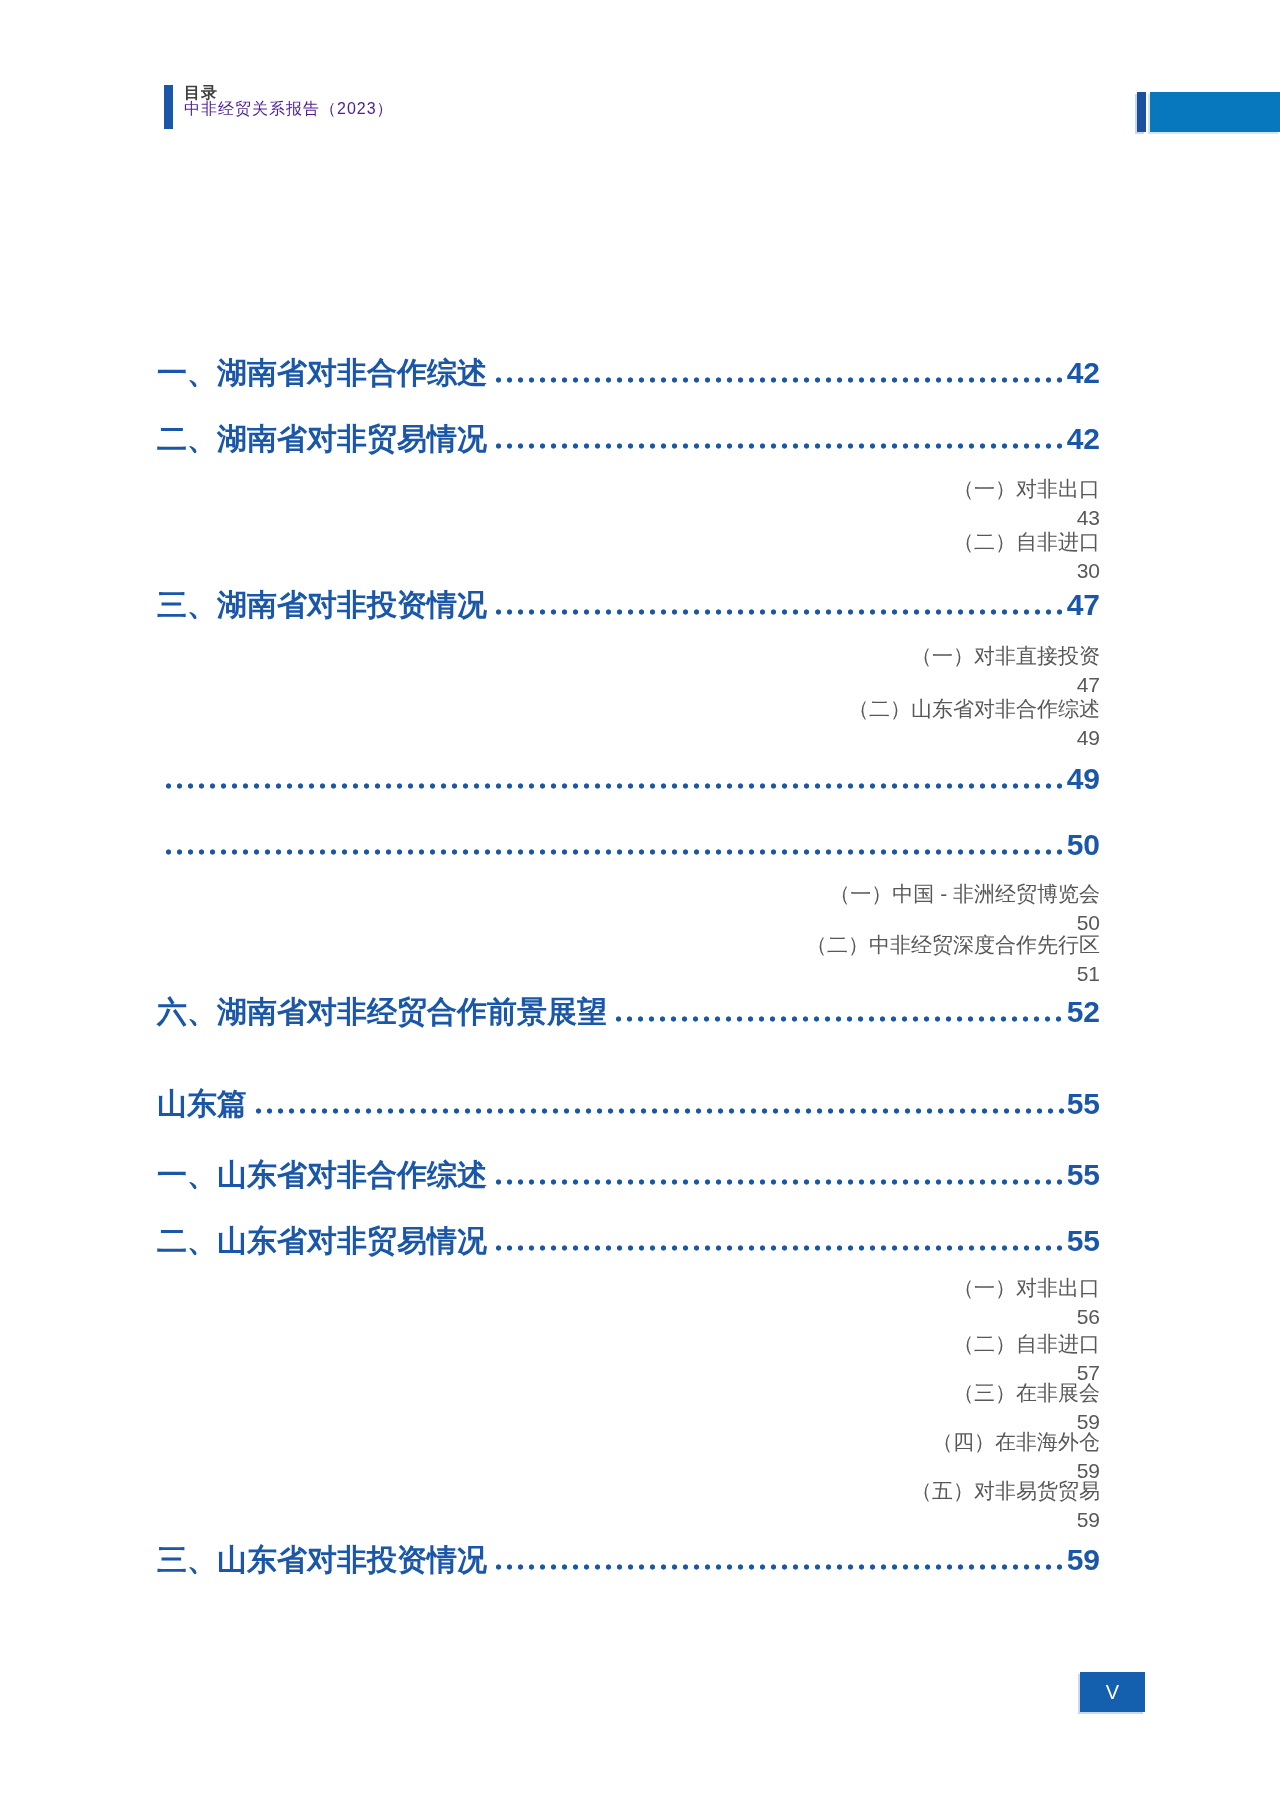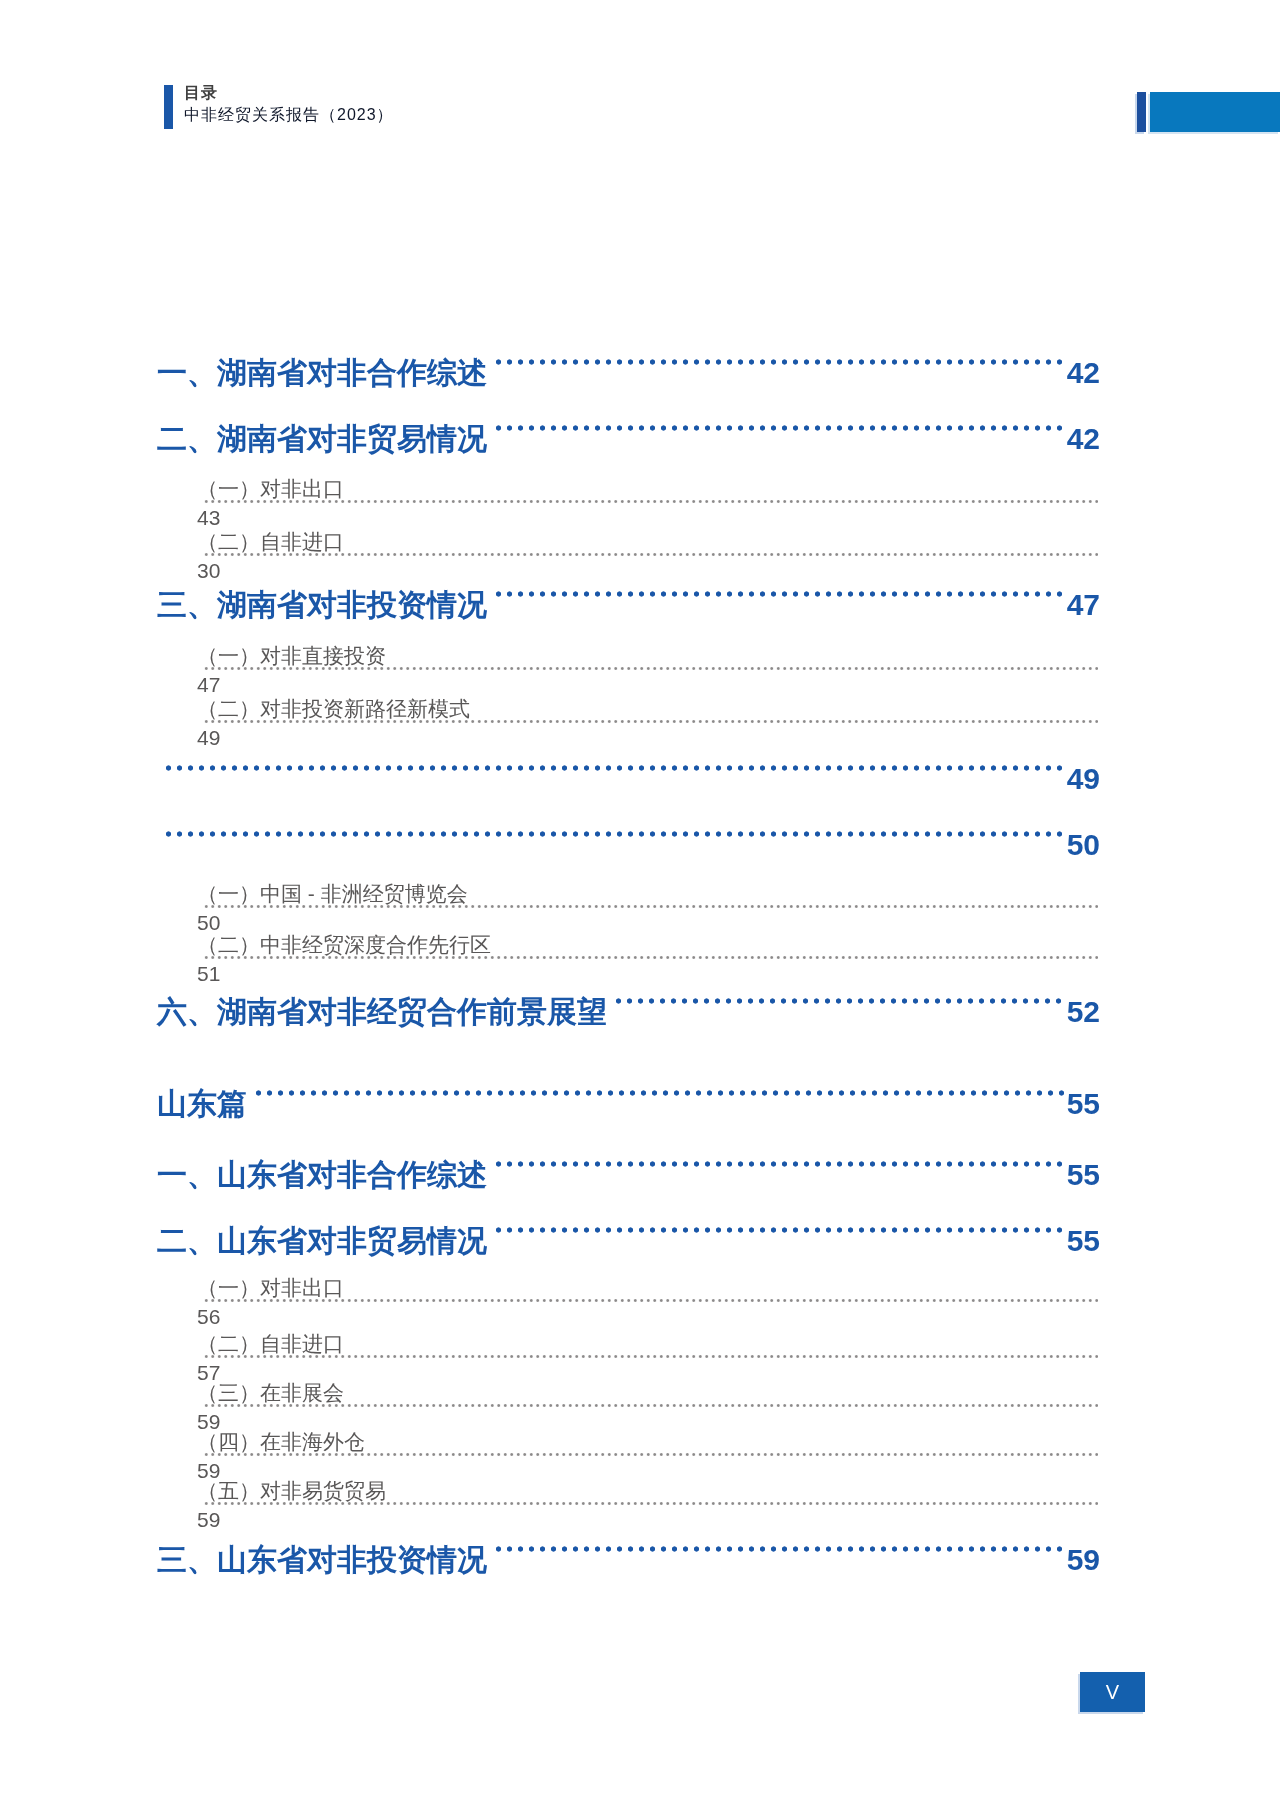--- a/index.html
+++ b/index.html
@@ -13,35 +13,35 @@
   
   .hdr-bar-left{
     position:absolute;left:164px;top:85px;width:9px;height:44px;
     background:#1A57A8;
   }
   .hdr-text{position:absolute;left:184px;top:85px;line-height:1;}
   .hdr-label{
     font-size:16px;font-weight:700;color:#404040;letter-spacing:1px;
   }
   .hdr-title{
-    margin-top:6px;font-size:16px;color:#0f172a;letter-spacing:1px;
+    font-size:16px;color:#4c1d95;letter-spacing:1px;
   }
   .hdr-bar-dark{
     position:absolute;left:1137px;top:92px;width:9px;height:40px;
     background:#1C4F9E;box-shadow:-2px 2px 0 #c9d8ec;
   }
   .hdr-bar-light{
     position:absolute;left:1150px;top:92px;width:130px;height:40px;
     background:#0878BE;box-shadow:-2px 2px 0 #d4e4f2;
   }
   
   .toc{position:absolute;left:157px;top:0;width:943px;height:1795px;}
   .row{
     position:absolute;left:0;width:100%;
-    display:flex;line-height:1;white-space:nowrap;
+    display:flex;align-items:flex-end;line-height:1;white-space:nowrap;
   }
   .row .t{flex:0 0 auto;}
   .row .p{flex:0 0 auto;}
   .row .dots{flex:1 1 auto;}
   .lvl1{font-size:30px;font-weight:700;color:#1A57A8;}
   .lvl1 .dots{
     height:8px;margin:0 2px 4px 6px;
     background-image:radial-gradient(circle,#1A57A8 2.3px,rgba(26,87,168,0) 2.9px);
     background-size:11px 8px;background-repeat:repeat-x;background-position:left bottom;
   }
@@ -101,21 +101,21 @@
     <span class="p">47</span>
   </div>
 
   <div class="row sub" style="top:645px">
     <span class="t">（一）对非直接投资</span>
     <span class="dots"></span>
     <span class="p">47</span>
   </div>
 
   <div class="row sub" style="top:698px">
-    <span class="t">（二）对非投资新路径新模式</span>
+    <span class="t">（二）山东省对非合作综述</span>
     <span class="dots"></span>
     <span class="p">49</span>
   </div>
 
   <div class="row lvl1" style="top:764px">
     <span class="dots"></span>
     <span class="p">49</span>
   </div>
 
   <div class="row lvl1" style="top:830px">

